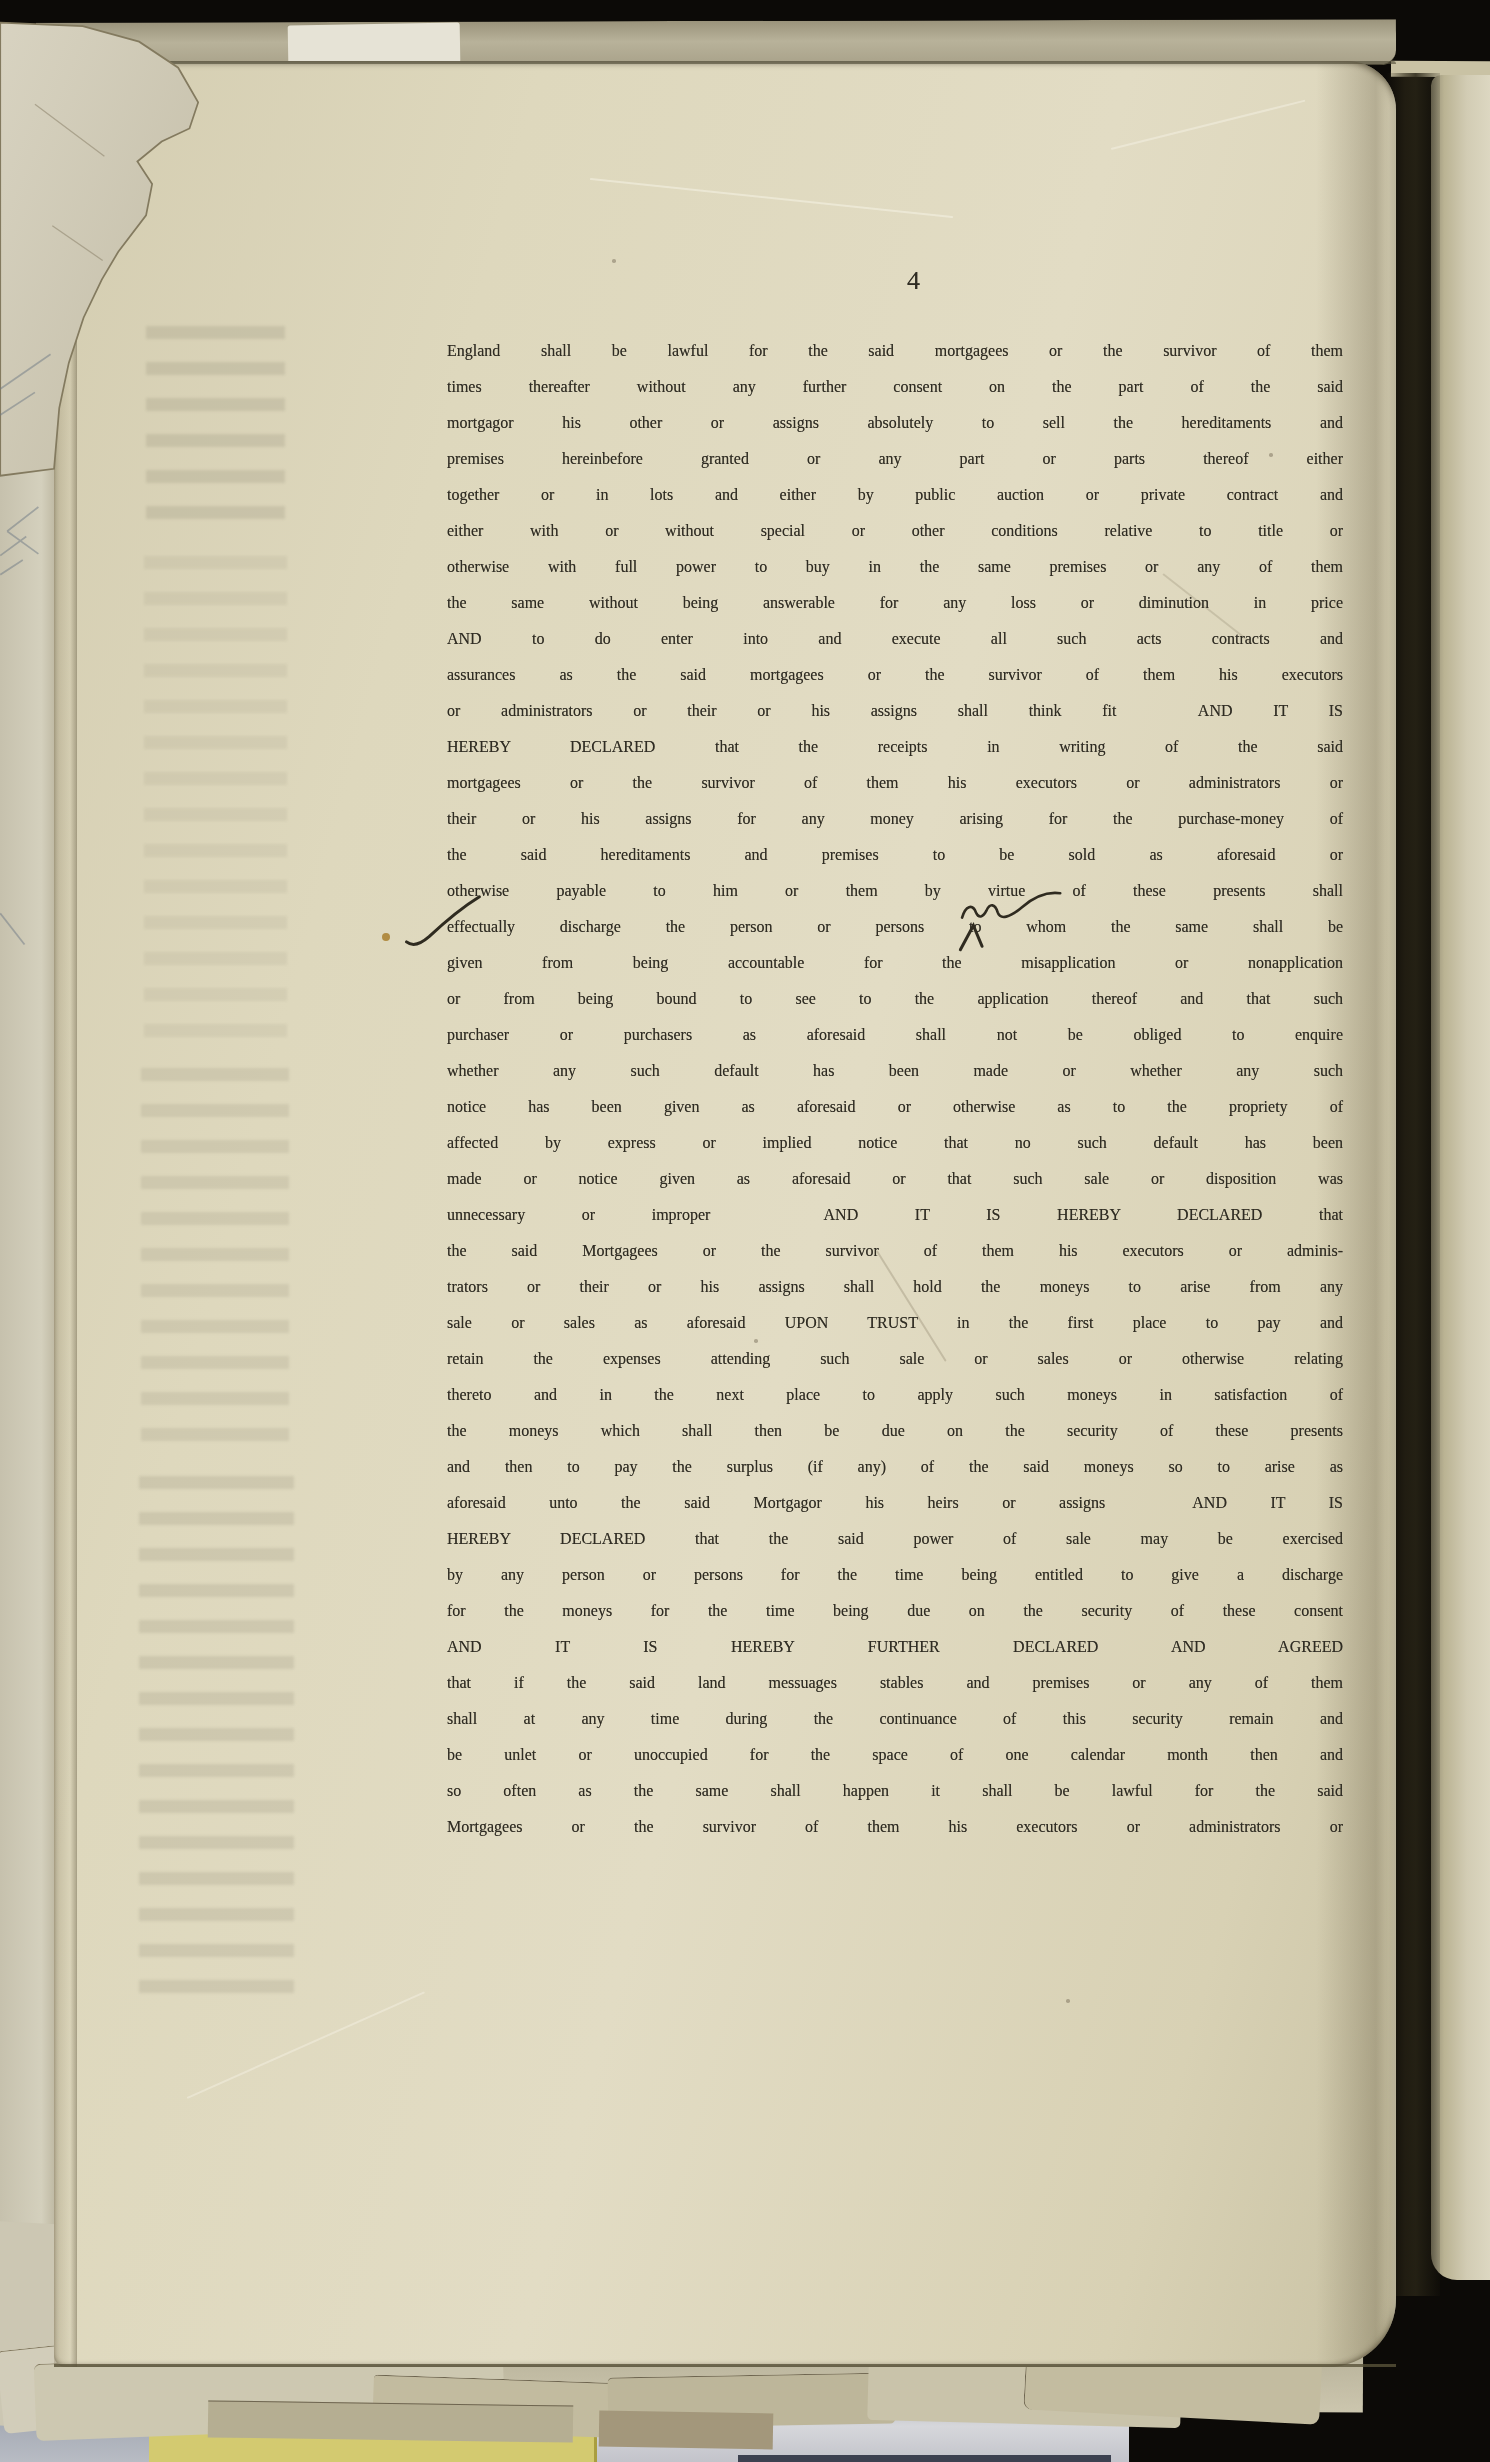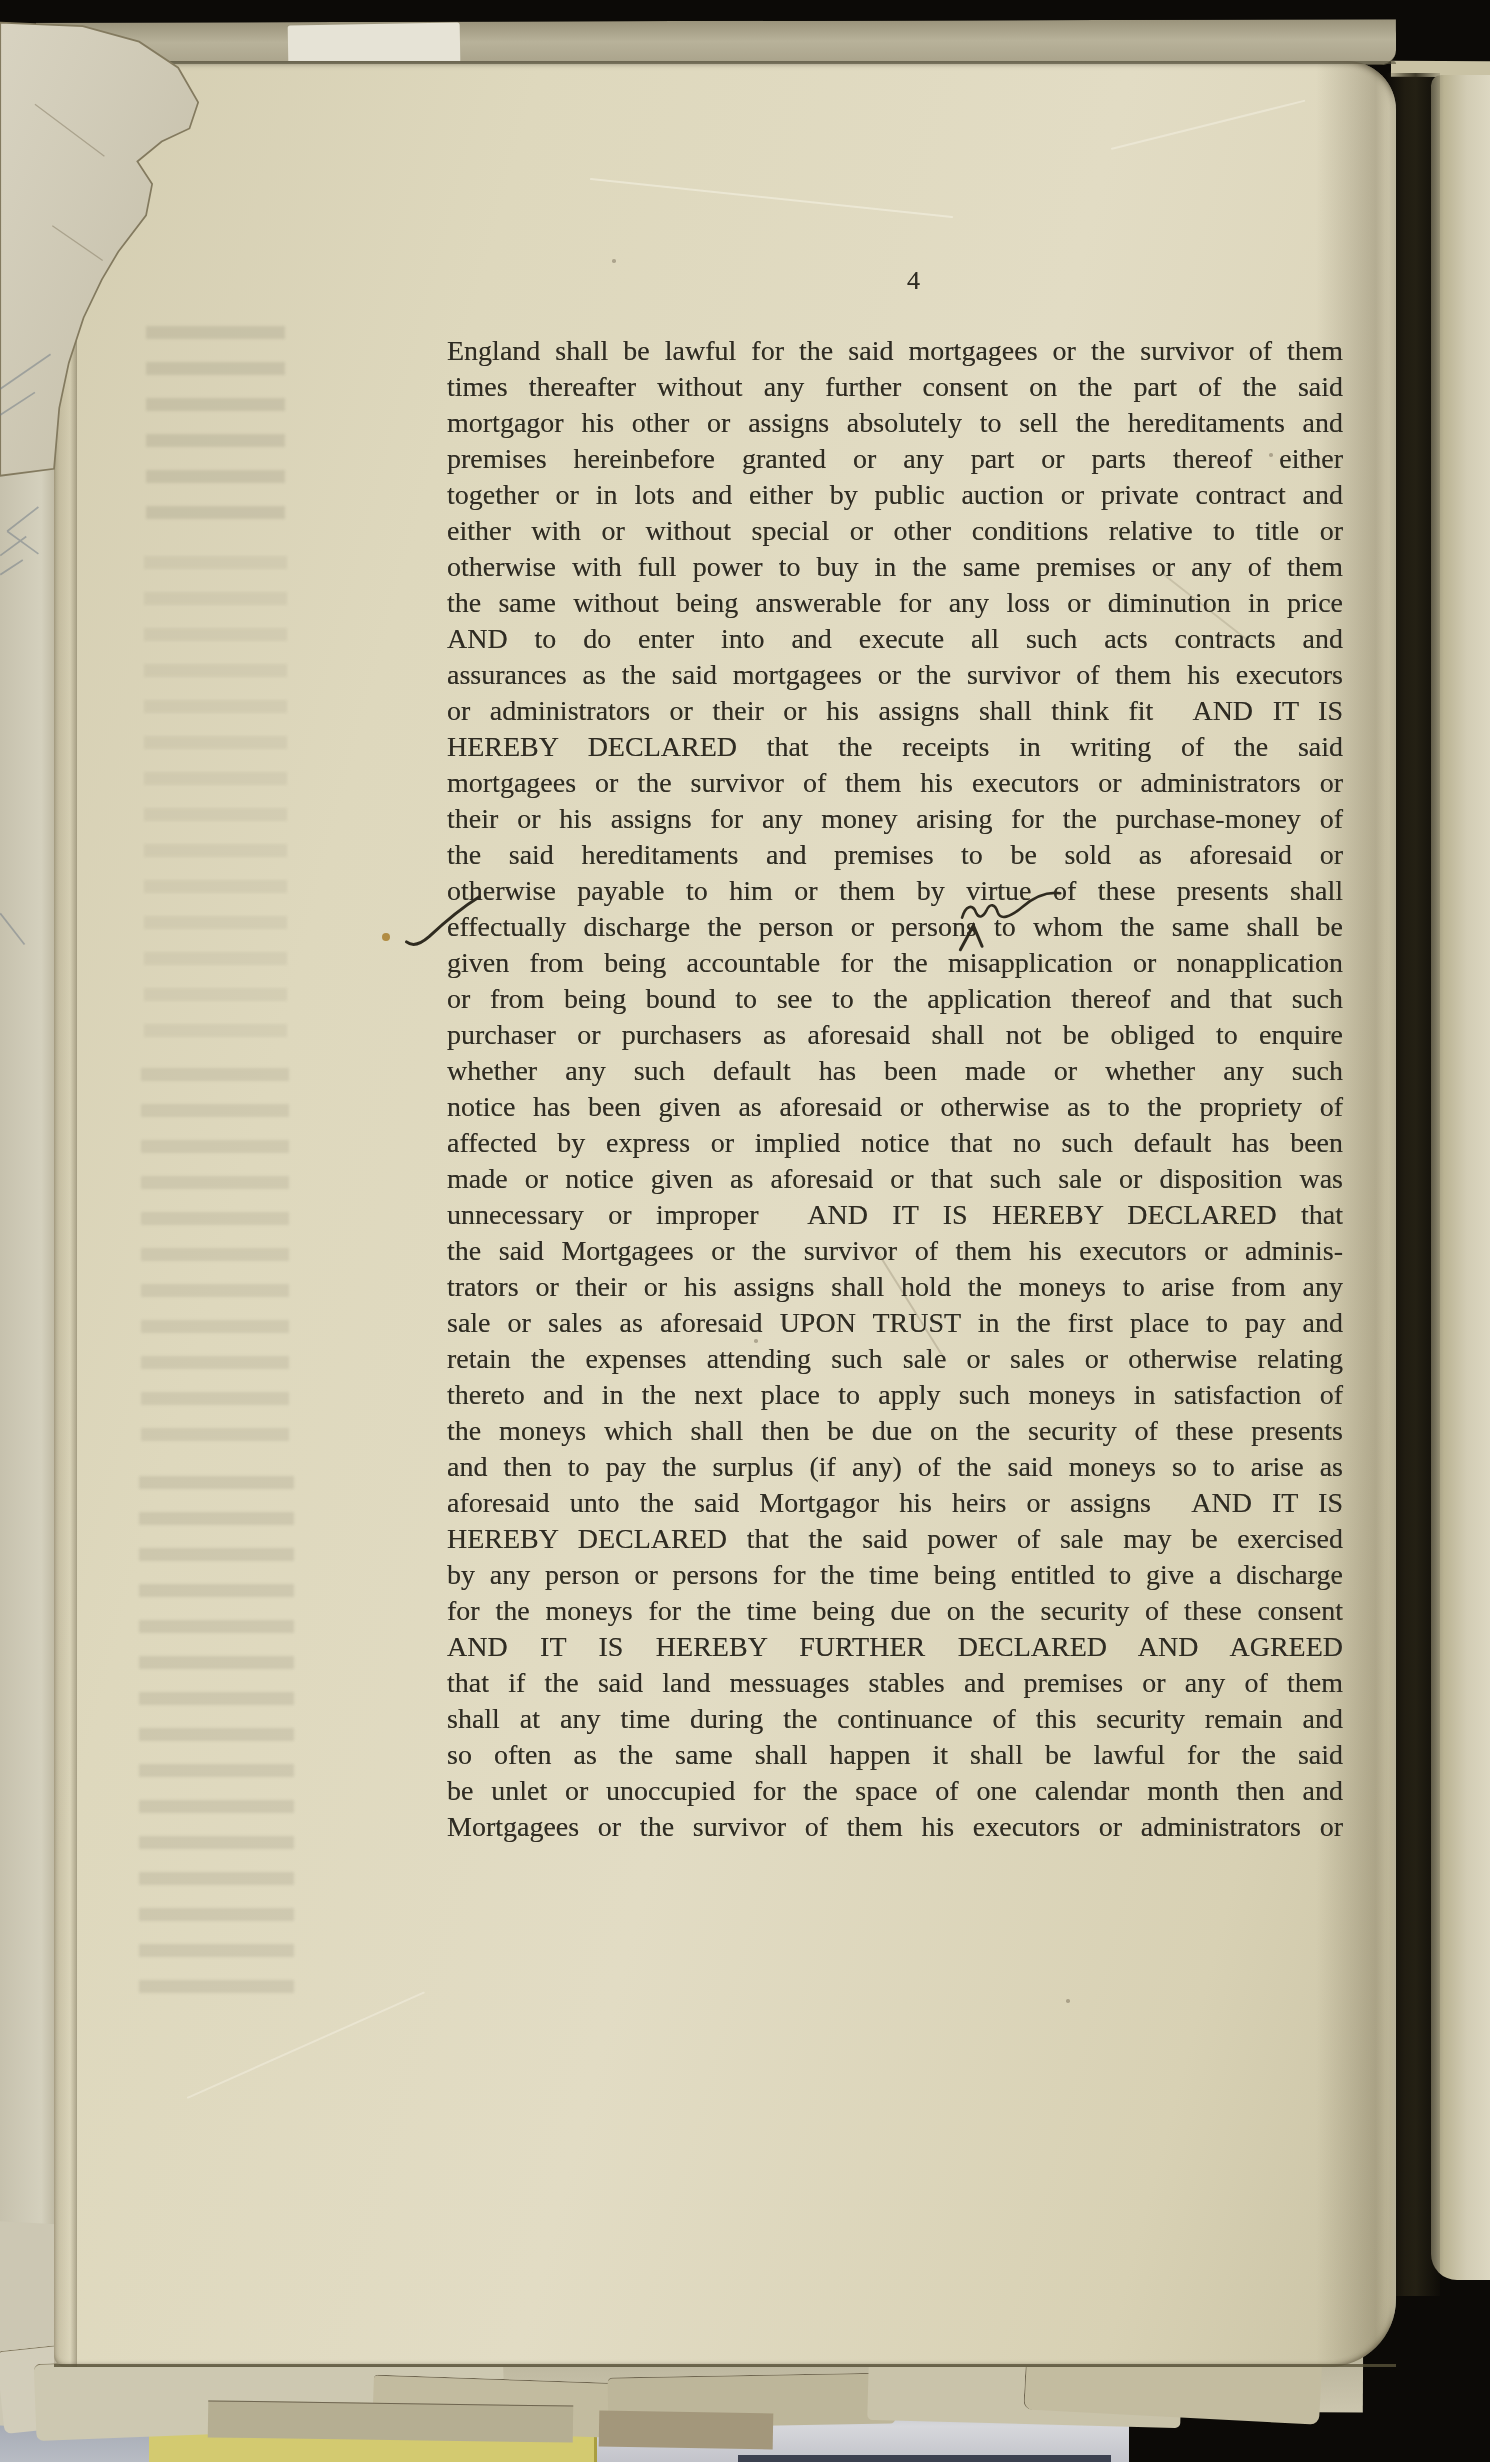--- a/index.html
+++ b/index.html
@@ -76,21 +76,21 @@
   .g3{left:87px;top:1007px;width:148px;height:373px;opacity:.26;}
   .g4{left:85px;top:1415px;width:155px;height:521px;opacity:.30;}
 
   
   .scratch{height:1.7px;transform-origin:left center;border-radius:1.7px;}
   .speck{width:3.5px;height:3.5px;border-radius:50%;background:rgba(110,100,80,.45);}
   .fleck{width:7.8px;height:7.8px;border-radius:50%;background:#a97f2e;opacity:.85;}
 
   
   .text-block{left:447px;top:333px;width:896px;color:#2f2c23;
-    font-size:28px;line-height:36px;text-shadow:0 0 0.5px rgba(47,44,35,.55);}
+    font-size:16px;line-height:36px;text-shadow:0 0 0.5px rgba(47,44,35,.55);}
   .line{height:36px;text-align:justify;text-align-last:justify;}
   .folio{left:896px;top:266px;width:35px;color:#2f2c23;font-size:26px;text-align:center;
     text-shadow:0 0 0.5px rgba(47,44,35,.55);}
 
   svg.overlay{position:absolute;left:0;top:0;pointer-events:none;}
 </style>
 </head>
 <body>
 
 <div class="scene">
@@ -193,22 +193,22 @@
       <div class="line">thereto and in the next place to apply such moneys in satisfaction of</div>
       <div class="line">the moneys which shall then be due on the security of these presents</div>
       <div class="line">and then to pay the surplus (if any) of the said moneys so to arise as</div>
       <div class="line">aforesaid unto the said Mortgagor his heirs or assigns&nbsp;&nbsp;AND IT IS</div>
       <div class="line">HEREBY DECLARED that the said power of sale may be exercised</div>
       <div class="line">by any person or persons for the time being entitled to give a discharge</div>
       <div class="line">for the moneys for the time being due on the security of these consent</div>
       <div class="line">AND IT IS HEREBY FURTHER DECLARED AND AGREED</div>
       <div class="line">that if the said land messuages stables and premises or any of them</div>
       <div class="line">shall at any time during the continuance of this security remain and</div>
+      <div class="line">be unlet or unoccupied for the space of one calendar month then and</div>
       <div class="line">so often as the same shall happen it shall be lawful for the said</div>
-      <div class="line">be unlet or unoccupied for the space of one calendar month then and</div>
       <div class="line">Mortgagees or the survivor of them his executors or administrators or</div>
     </div>
 
   <svg class="overlay" width="1491" height="2462" viewBox="0 0 1717 2836">
     <g stroke="#2f2b20" fill="none" stroke-linecap="round">
       <path d="M 468 1085 q 10 8 26 -6 q 32 -30 58 -46" stroke-width="3.5"></path>
       <path d="M 1108 1057 c 4 -14 12 -16 16 -6 c 3 7 8 6 12 -2 c 4 -9 10 -8 13 2 c 3 9 14 6 28 -6 c 14 -12 30 -18 44 -16" stroke-width="3"></path>
       <path d="M 1106 1094 L 1121 1066 L 1131 1090" stroke-width="3.5"></path>
     </g>
   </svg>

